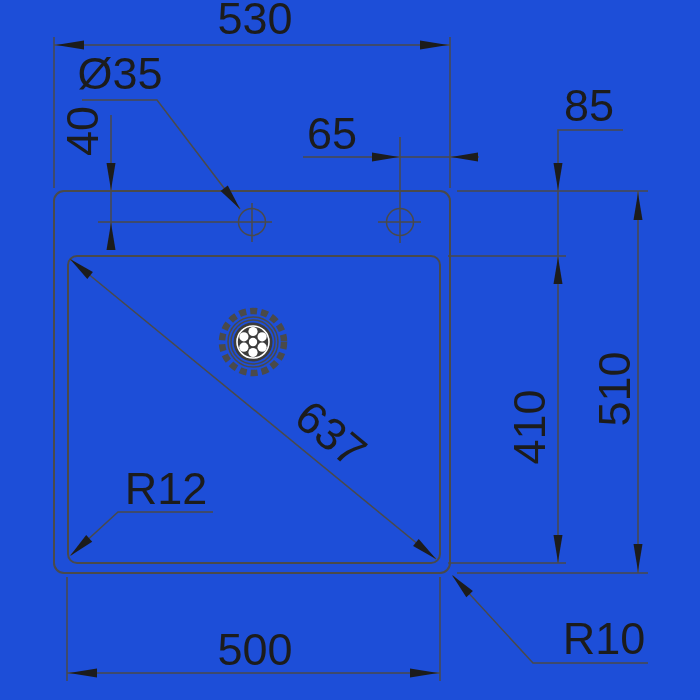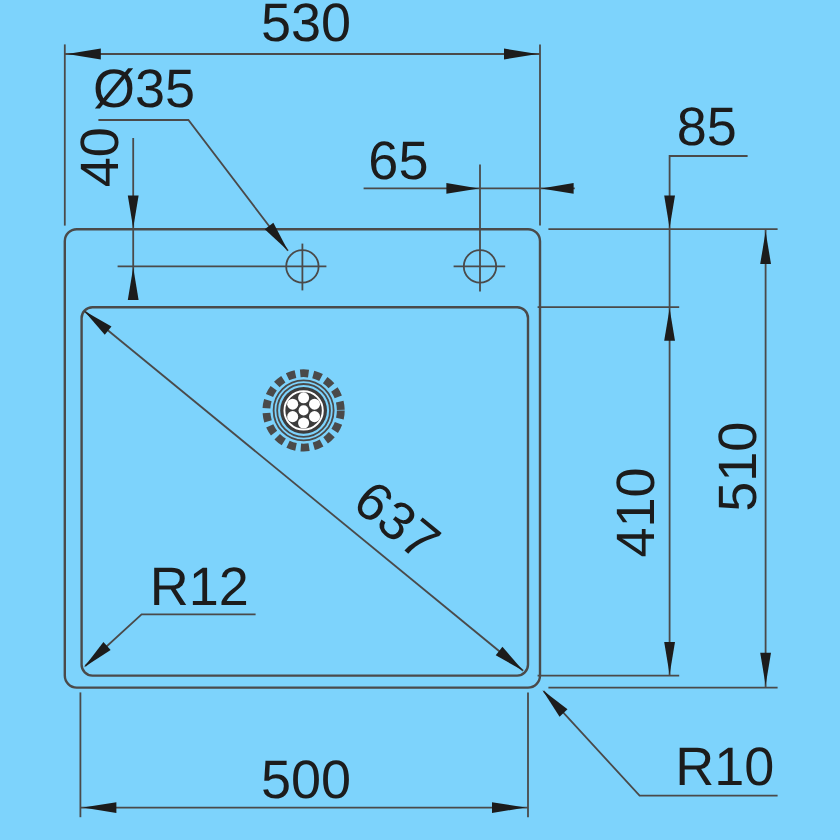--- a/index.html
+++ b/index.html
@@ -5,21 +5,21 @@
   html,body{
     margin:0;
     padding:0;
     background:#ffffff;
     font-family:"Liberation Sans", sans-serif;
   }
   .stage{
     position:relative;
     width:700px;
     height:700px;
-    background:#7dd3fc;
+    background:#1d4ed8;
     overflow:hidden;
   }
   svg{display:block}
   .dim-text{
     font-family:"Liberation Sans", sans-serif;
     font-size:45px;
     fill:#1c1c1c;
   }
   .outline{stroke:#4a4a4a;stroke-width:2;fill:none}
   .thin{stroke:#4a4a4a;stroke-width:1.5;fill:none}

